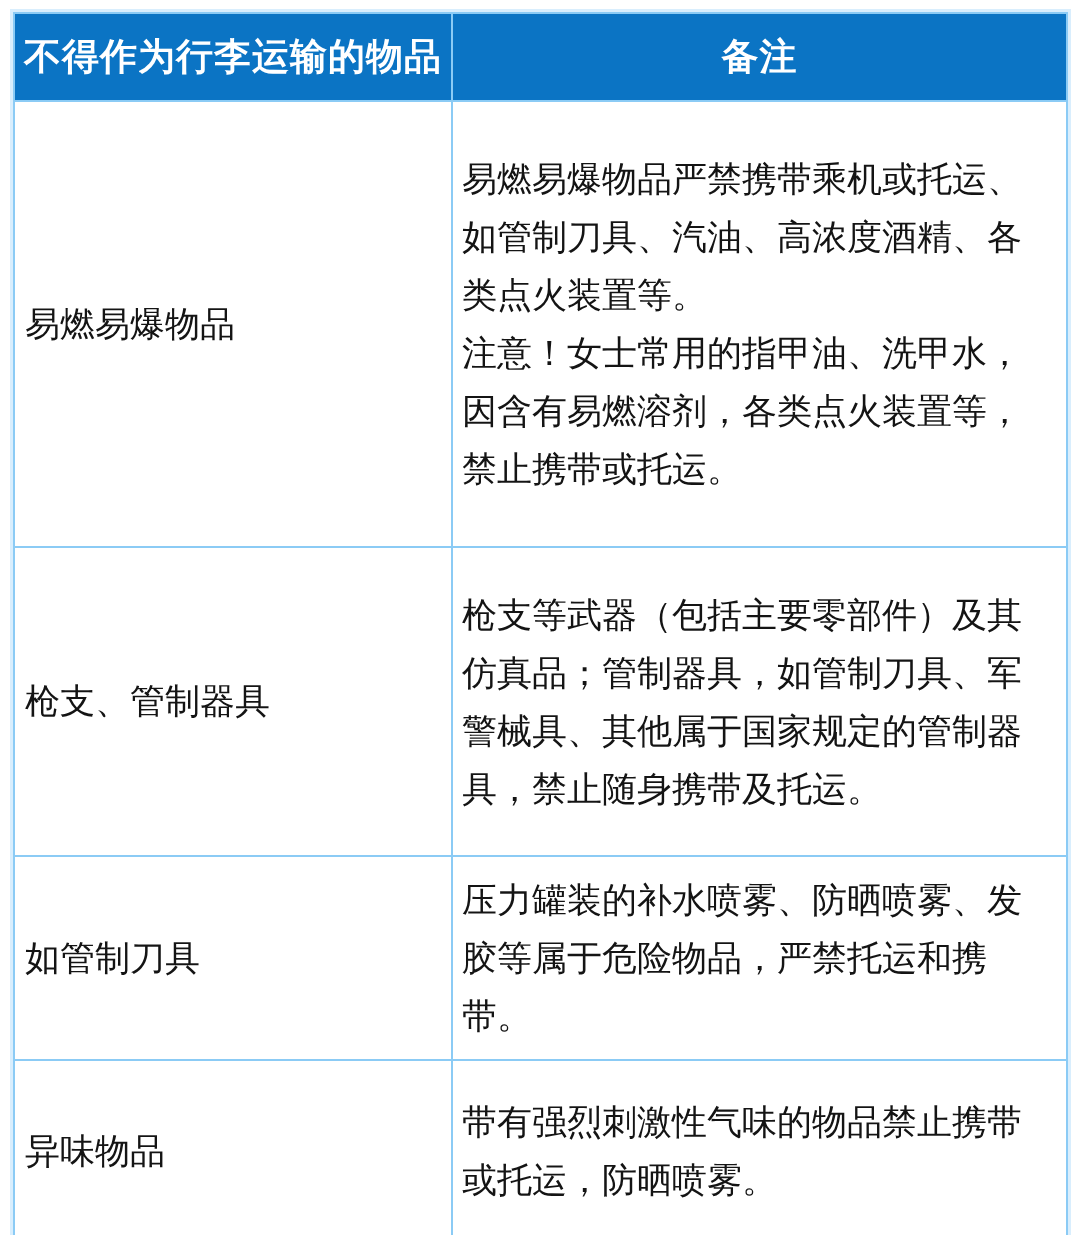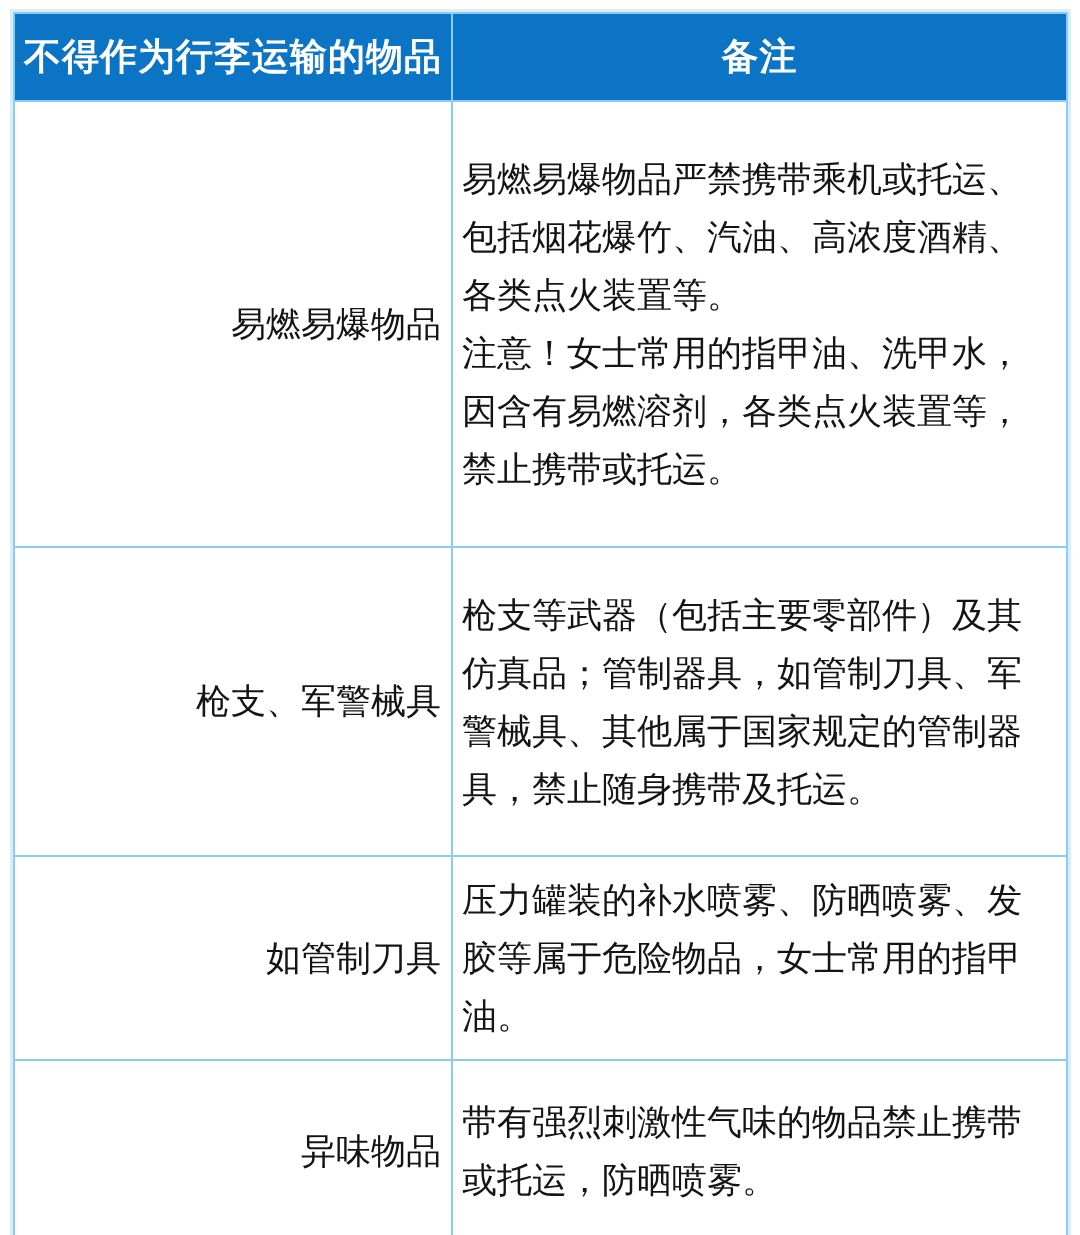--- a/index.html
+++ b/index.html
@@ -33,21 +33,21 @@
     background: #0b74c4;
     color: #ffffff;
     font-size: 37px;
     font-weight: bold;
     height: 88px;
     text-align: center;
     letter-spacing: 1px;
     margin-top: 33px;
   }
   td.item-cell {
-    text-align: right;
+    text-align: left;
     font-size: 35px;
     color: #141414;
     padding: 0 10px;
   }
   td.remark-cell {
     font-size: 35px;
     color: #141414;
     text-align: left;
     padding: 14px 18px 14px 9px;
     line-height: 58px;
@@ -72,34 +72,34 @@
     <thead>
       <tr>
         <th>不得作为行李运输的物品</th>
         <th>备注</th>
       </tr>
     </thead>
     <tbody>
       <tr class="row-1">
         <td class="item-cell">易燃易爆物品</td>
         <td class="remark-cell">
-          <p>易燃易爆物品严禁携带乘机或托运、包括烟花爆竹、汽油、高浓度酒精、各类点火装置等。</p>
+          <p>易燃易爆物品严禁携带乘机或托运、如管制刀具、汽油、高浓度酒精、各类点火装置等。</p>
           <p>注意！女士常用的指甲油、洗甲水，因含有易燃溶剂，各类点火装置等，禁止携带或托运。</p>
         </td>
       </tr>
       <tr class="row-2">
-        <td class="item-cell">枪支、军警械具</td>
+        <td class="item-cell">枪支、管制器具</td>
         <td class="remark-cell">
           <p>枪支等武器（包括主要零部件）及其仿真品；管制器具，如管制刀具、军警械具、其他属于国家规定的管制器具，禁止随身携带及托运。</p>
         </td>
       </tr>
       <tr class="row-3">
         <td class="item-cell">如管制刀具</td>
         <td class="remark-cell">
-          <p>压力罐装的补水喷雾、防晒喷雾、发胶等属于危险物品，女士常用的指甲油。</p>
+          <p>压力罐装的补水喷雾、防晒喷雾、发胶等属于危险物品，严禁托运和携带。</p>
         </td>
       </tr>
       <tr class="row-4">
         <td class="item-cell">异味物品</td>
         <td class="remark-cell">
           <p>带有强烈刺激性气味的物品禁止携带或托运，防晒喷雾。</p>
         </td>
       </tr>
     </tbody>
   </table>

